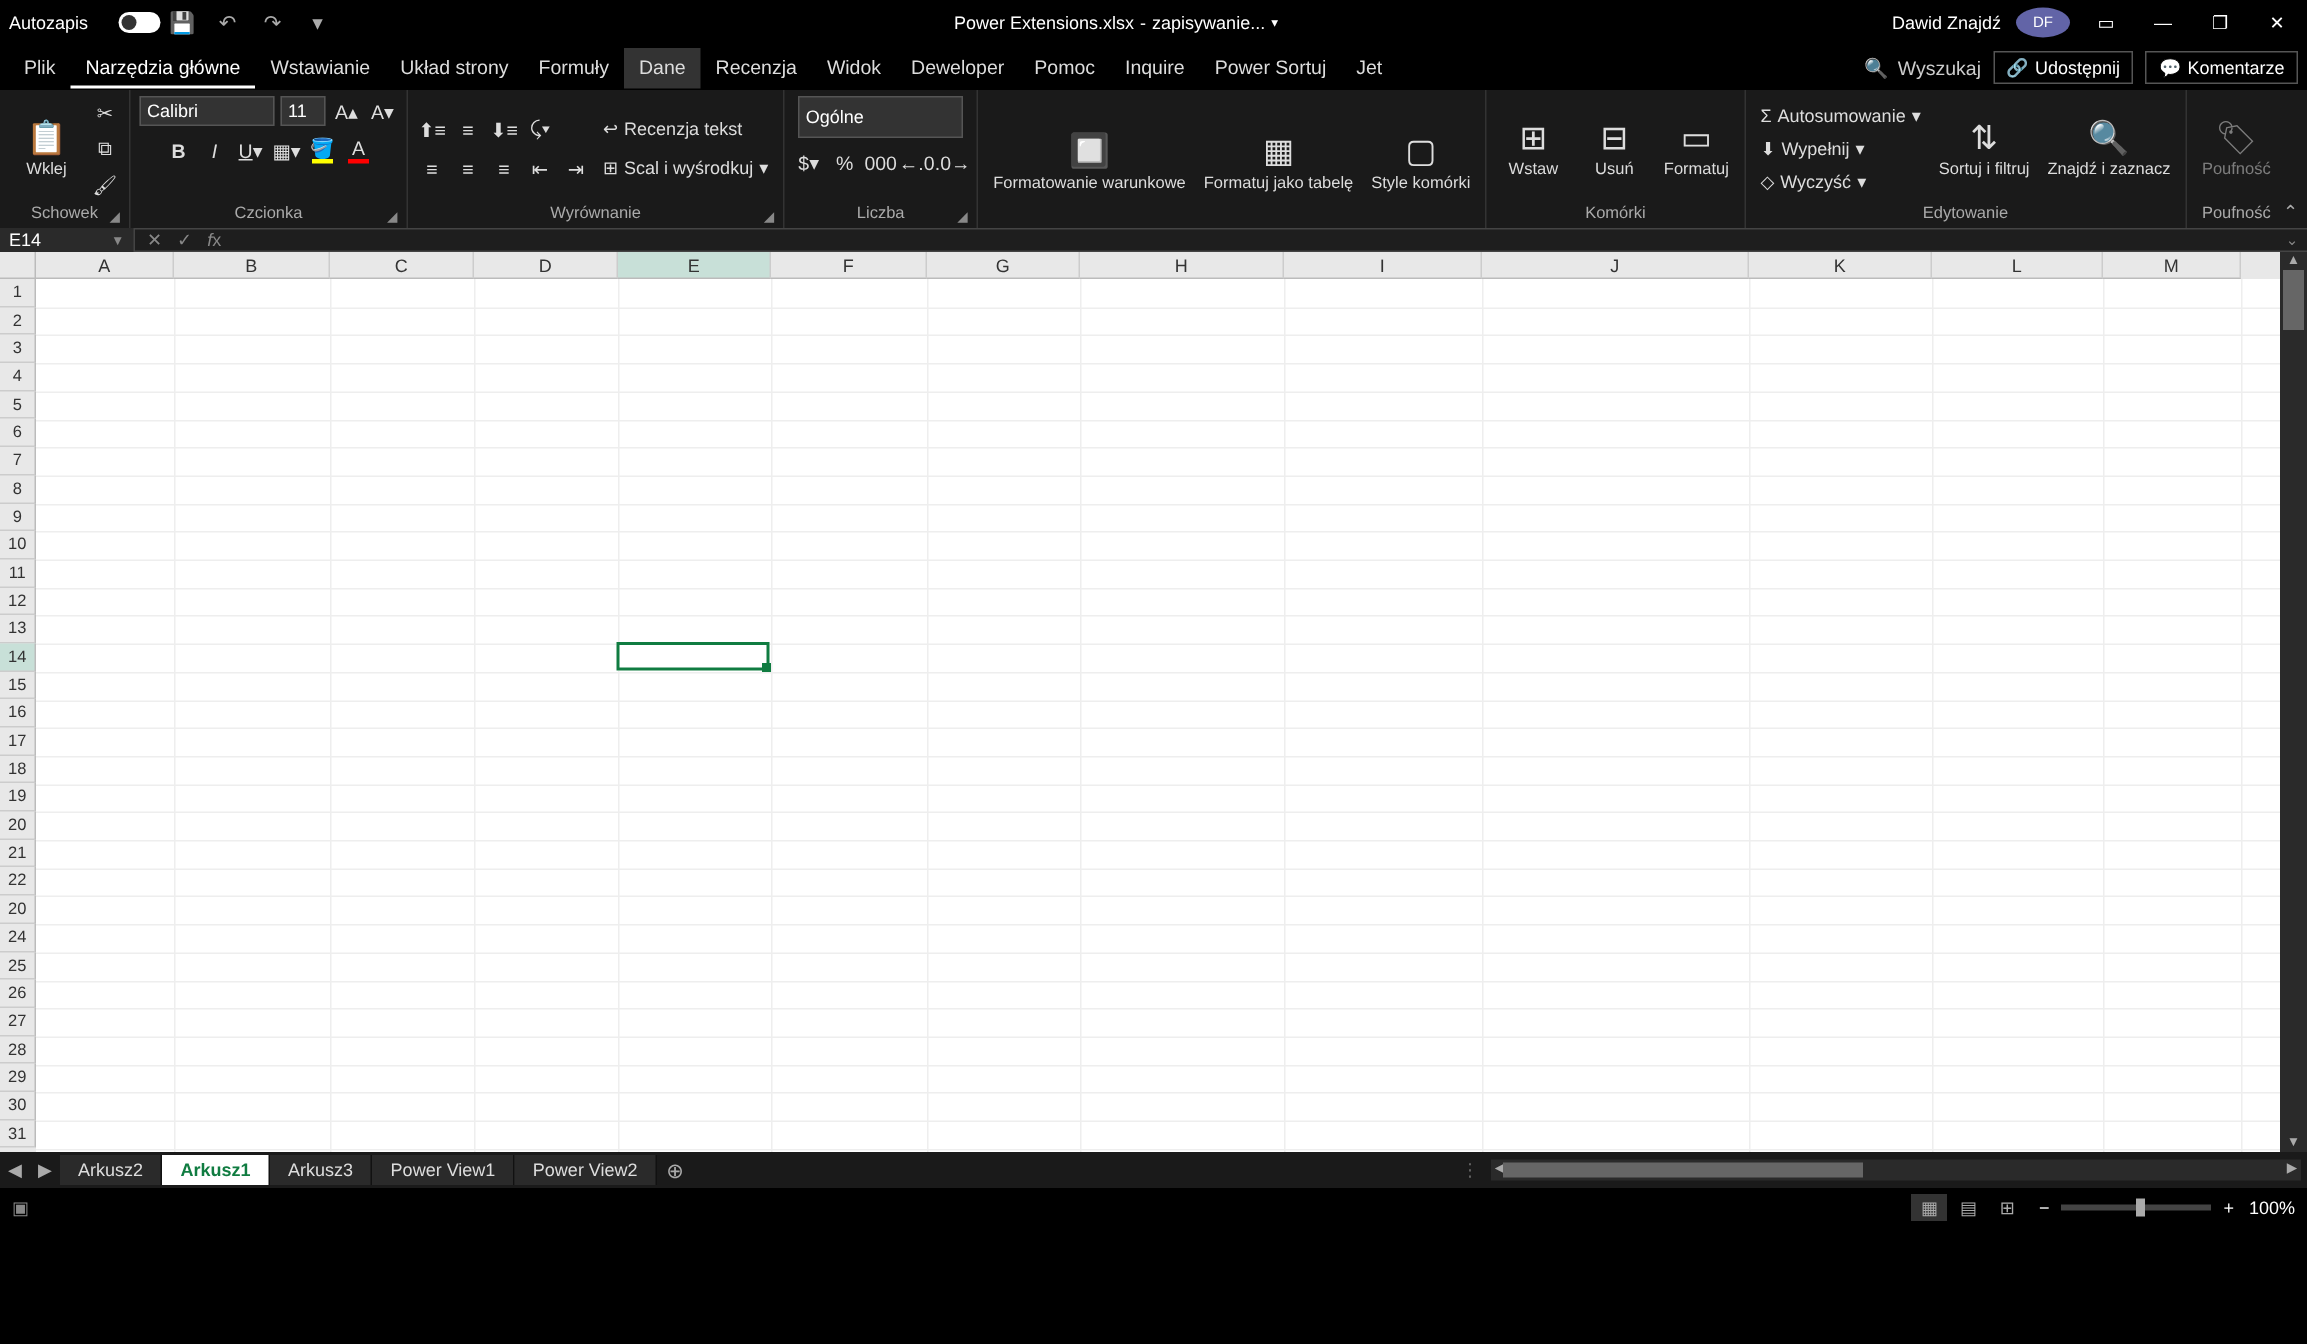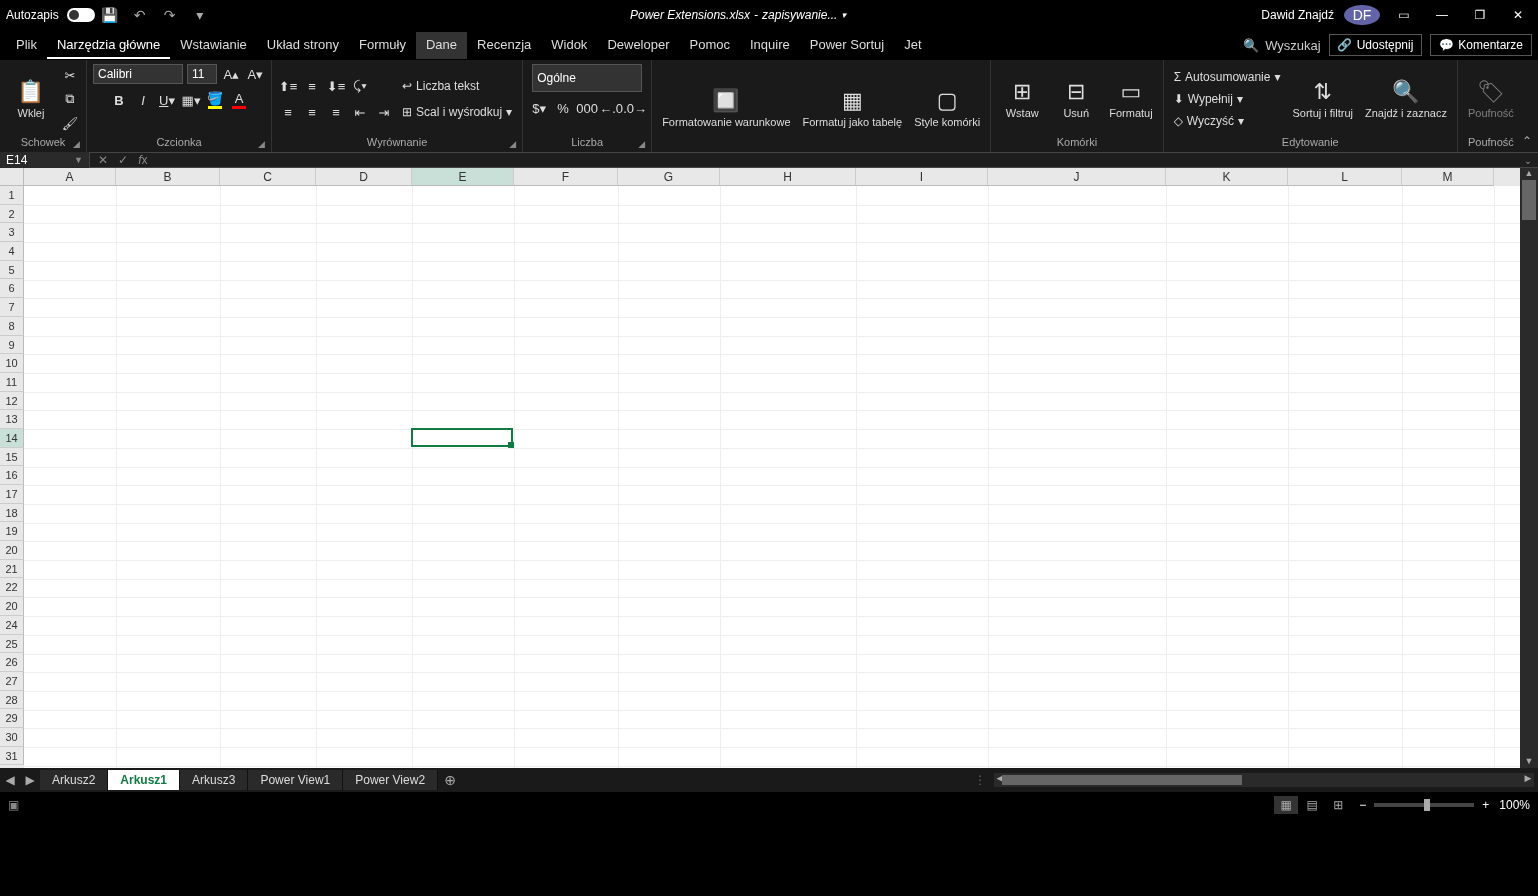--- a/index.html
+++ b/index.html
@@ -1,26 +1,26 @@
 <!DOCTYPE html>
 <html><head>
 <meta charset="utf-8">
 <style>
 * { margin: 0; padding: 0; box-sizing: border-box; font-family: "Segoe UI", Arial, sans-serif; }
 body { background: #000; color: #fff; width: 1538px; height: 896px; position: relative; overflow: hidden; }
 
 
 .title-bar { height: 30px; background: #000; display: flex; align-items: center; padding: 0 6px; font-size: 12px; }
-.autosave { display: flex; align-items: center; gap: 8px; }
+.autosave { display: flex; align-items: center; gap: 20px; }
 .toggle { width: 28px; height: 14px; background: #fff; border-radius: 7px; position: relative; }
 .toggle::after { content: ""; position: absolute; left: 2px; top: 2px; width: 10px; height: 10px; background: #333; border-radius: 50%; }
 .tb-icon { width: 18px; height: 18px; margin: 0 6px; display: inline-flex; align-items: center; justify-content: center; font-size: 14px; color: #aaa; }
-.title-center { flex: 1; text-align: center; display: flex; align-items: center; justify-content: center; gap: 4px; font-style: italic; }
+.title-center { flex: 1; text-align: center; display: flex; align-items: center; justify-content: center; gap: 4px; }
 .title-right { display: flex; align-items: center; gap: 10px; }
-.avatar { width: 36px; height: 20px; background: #6264a7; border-radius: 50%; font-size: 14px; display: flex; align-items: center; justify-content: center; }
+.avatar { width: 36px; height: 20px; background: #6264a7; border-radius: 50%; font-size: 10px; display: flex; align-items: center; justify-content: center; }
 .win-btn { width: 28px; height: 20px; display: inline-flex; align-items: center; justify-content: center; font-size: 12px; color: #fff; }
 
 
 .tabs-row { height: 30px; background: #000; display: flex; align-items: center; padding: 0 6px; font-size: 13px; }
 .tab { padding: 5px 10px; color: #ddd; cursor: pointer; }
 .tab.active { border-bottom: 2px solid #fff; color: #fff; }
 .tabs-spacer { flex: 1; }
 .search-area { display: flex; align-items: center; gap: 6px; color: #ccc; }
 .share-btn, .comments-btn { border: 1px solid #555; padding: 3px 8px; margin-left: 8px; font-size: 12px; display: flex; align-items: center; gap: 4px; }
 
@@ -208,21 +208,21 @@
       <div class="col" style="gap:6px;">
         <span class="smbtn">⤹▾</span>
         <div class="row">
           <span class="smbtn">⇤</span>
           <span class="smbtn">⇥</span>
         </div>
       </div>
       <div class="col" style="gap:6px;">
         <div class="txtbtn">
             <span>↩</span>
-            <span>Liczba tekst</span>
+            <span>Recenzja tekst</span>
           </div>
         <div class="txtbtn">
             <span>⊞</span>
             <span>Scal i wyśrodkuj</span>
             <span>▾</span>
           </div>
       </div>
     </div>
     <div class="group-label"><span>Wyrównanie</span><span class="launcher">◢</span></div>
   </div>

